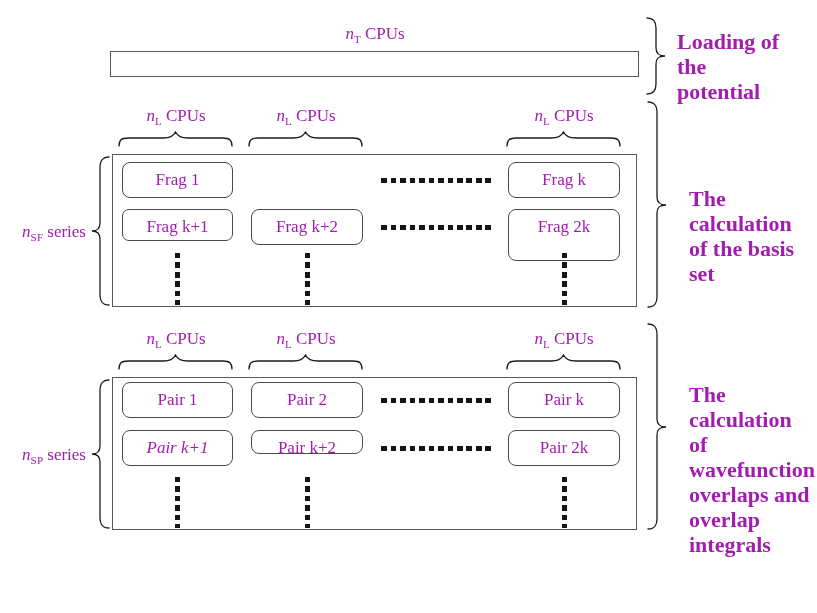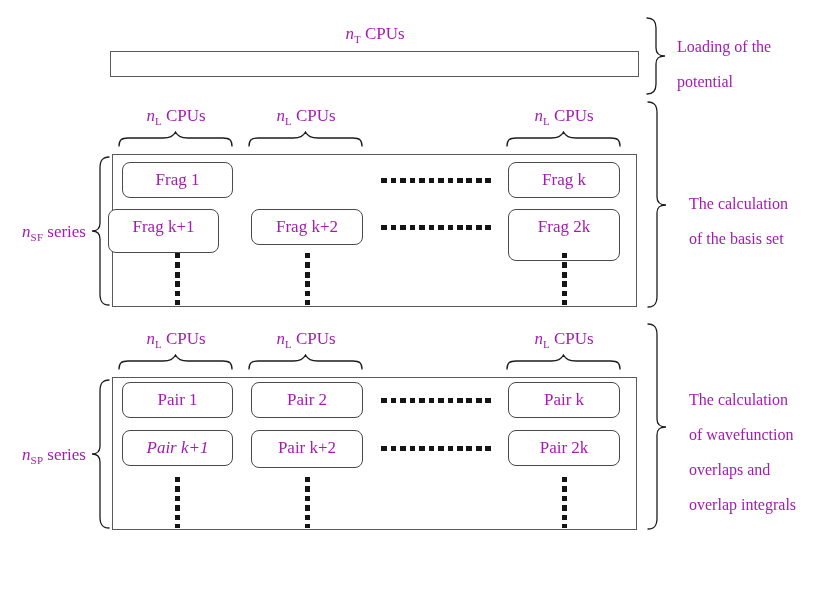--- a/index.html
+++ b/index.html
@@ -24,21 +24,21 @@
     white-space:nowrap;
   }
   .hdots{
     height:5px;
     background:repeating-linear-gradient(90deg,#151515 0px,#151515 5.5px,transparent 5.5px,transparent 9.5px);
   }
   .vdots{
     width:5px;
     background:repeating-linear-gradient(180deg,#151515 0px,#151515 5.5px,transparent 5.5px,transparent 9.5px);
   }
-  .annot{font-size:16px;line-height:35px;white-space:pre-line;}
+  .annot{font-size:22px;line-height:25px;white-space:pre-line;font-weight:bold;}
   .series-label{font-size:17px;text-align:right;white-space:nowrap;}
   .series-label i{font-style:italic;}
   svg.brace{display:block;}
   svg.brace path{fill:none;stroke:#1c1c1c;stroke-width:1.3;stroke-linecap:round;}
 </style>
 </head>
 <body>
 
 <div id="canvas">
 
@@ -73,21 +73,21 @@
     </svg>
   <svg class="brace abs" style="left:506px;top:131px;" width="115" height="16" viewBox="0 0 115 16">
       <path d="M 1,15 C 1,9 3.5,7 10,7 L 45,7 C 52,7 55,5.5 57.5,1 C 60,5.5 63,7 70,7 L 105,7 C 111.5,7 114,9 114,15"></path>
     </svg>
 
   <div class="abs big-box" style="left:112px;top:154px;width:525px;height:153px;"></div>
 
   <div class="abs rbox" style="left:122px;top:162px;width:111px;height:36px;">Frag 1</div>
   <div class="abs rbox" style="left:508px;top:162px;width:112px;height:36px;">Frag k</div>
 
-  <div class="abs rbox" style="left:108px;top:209px;width:111px;height:44px;">Frag k+1</div>
+  <div class="abs rbox" style="left:122px;top:209px;width:111px;height:32px;border-radius:7px;">Frag k+1</div>
   <div class="abs rbox" style="left:251px;top:209px;width:112px;height:36px;">Frag k+2</div>
   <div class="abs rbox" style="left:508px;top:209px;width:112px;height:52px;">Frag 2k</div>
 
   <div class="abs hdots" style="left:381px;top:178px;width:110px;"></div>
   <div class="abs hdots" style="left:381px;top:225px;width:110px;"></div>
 
   <div class="abs vdots" style="left:175px;top:253px;height:52px;"></div>
   <div class="abs vdots" style="left:305px;top:253px;height:52px;"></div>
   <div class="abs vdots" style="left:562px;top:253px;height:52px;"></div>
 
@@ -124,21 +124,21 @@
       <path d="M 1,15 C 1,9 3.5,7 10,7 L 45,7 C 52,7 55,5.5 57.5,1 C 60,5.5 63,7 70,7 L 105,7 C 111.5,7 114,9 114,15"></path>
     </svg>
 
   <div class="abs big-box" style="left:112px;top:377px;width:525px;height:153px;"></div>
 
   <div class="abs rbox" style="left:122px;top:382px;width:111px;height:36px;">Pair 1</div>
   <div class="abs rbox" style="left:251px;top:382px;width:112px;height:36px;">Pair 2</div>
   <div class="abs rbox" style="left:508px;top:382px;width:112px;height:36px;">Pair k</div>
 
   <div class="abs rbox" style="left:122px;top:430px;width:111px;height:36px;font-style:italic;">Pair k+1</div>
-  <div class="abs rbox" style="left:251px;top:430px;width:112px;height:38px;">Pair k+2</div>
+  <div class="abs rbox" style="left:251px;top:430px;width:112px;height:24px;">Pair k+2</div>
   <div class="abs rbox" style="left:508px;top:430px;width:112px;height:36px;">Pair 2k</div>
 
   <div class="abs hdots" style="left:381px;top:398px;width:110px;"></div>
   <div class="abs hdots" style="left:381px;top:446px;width:110px;"></div>
 
   <div class="abs vdots" style="left:175px;top:477px;height:51px;"></div>
   <div class="abs vdots" style="left:305px;top:477px;height:51px;"></div>
   <div class="abs vdots" style="left:562px;top:477px;height:51px;"></div>
 
   <div class="abs series-label" style="left:6px;top:445px;width:80px;">

